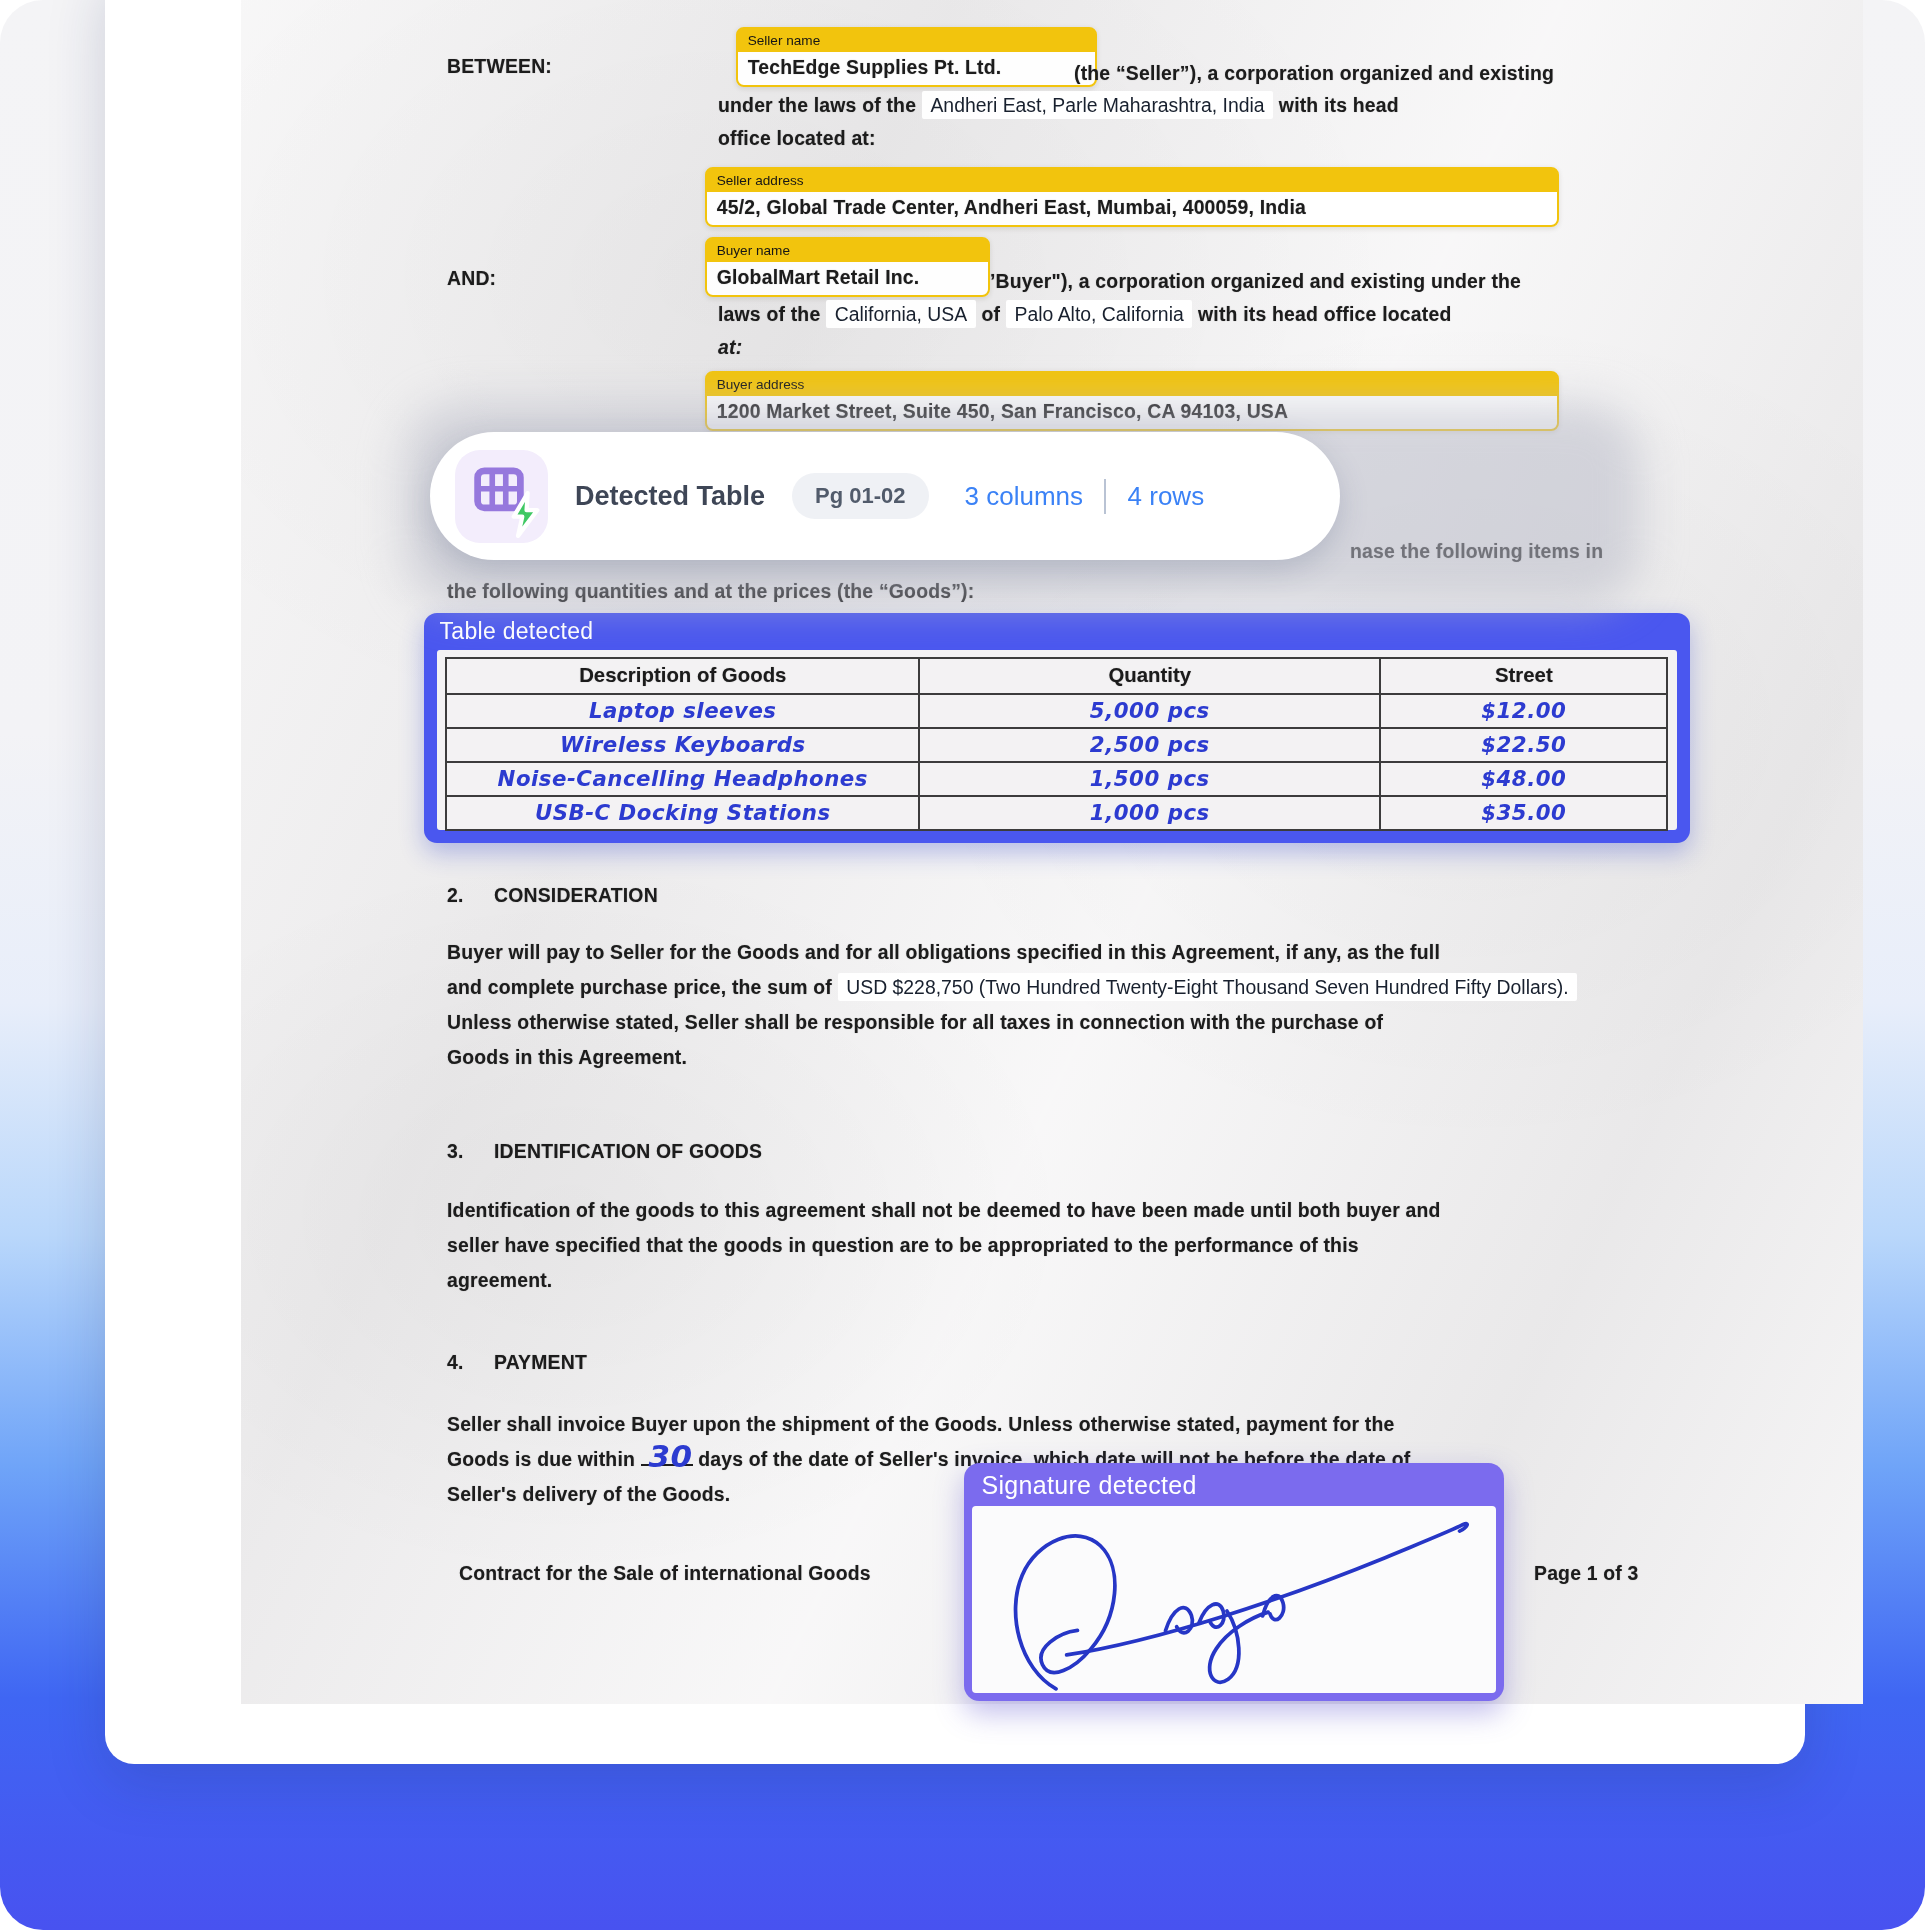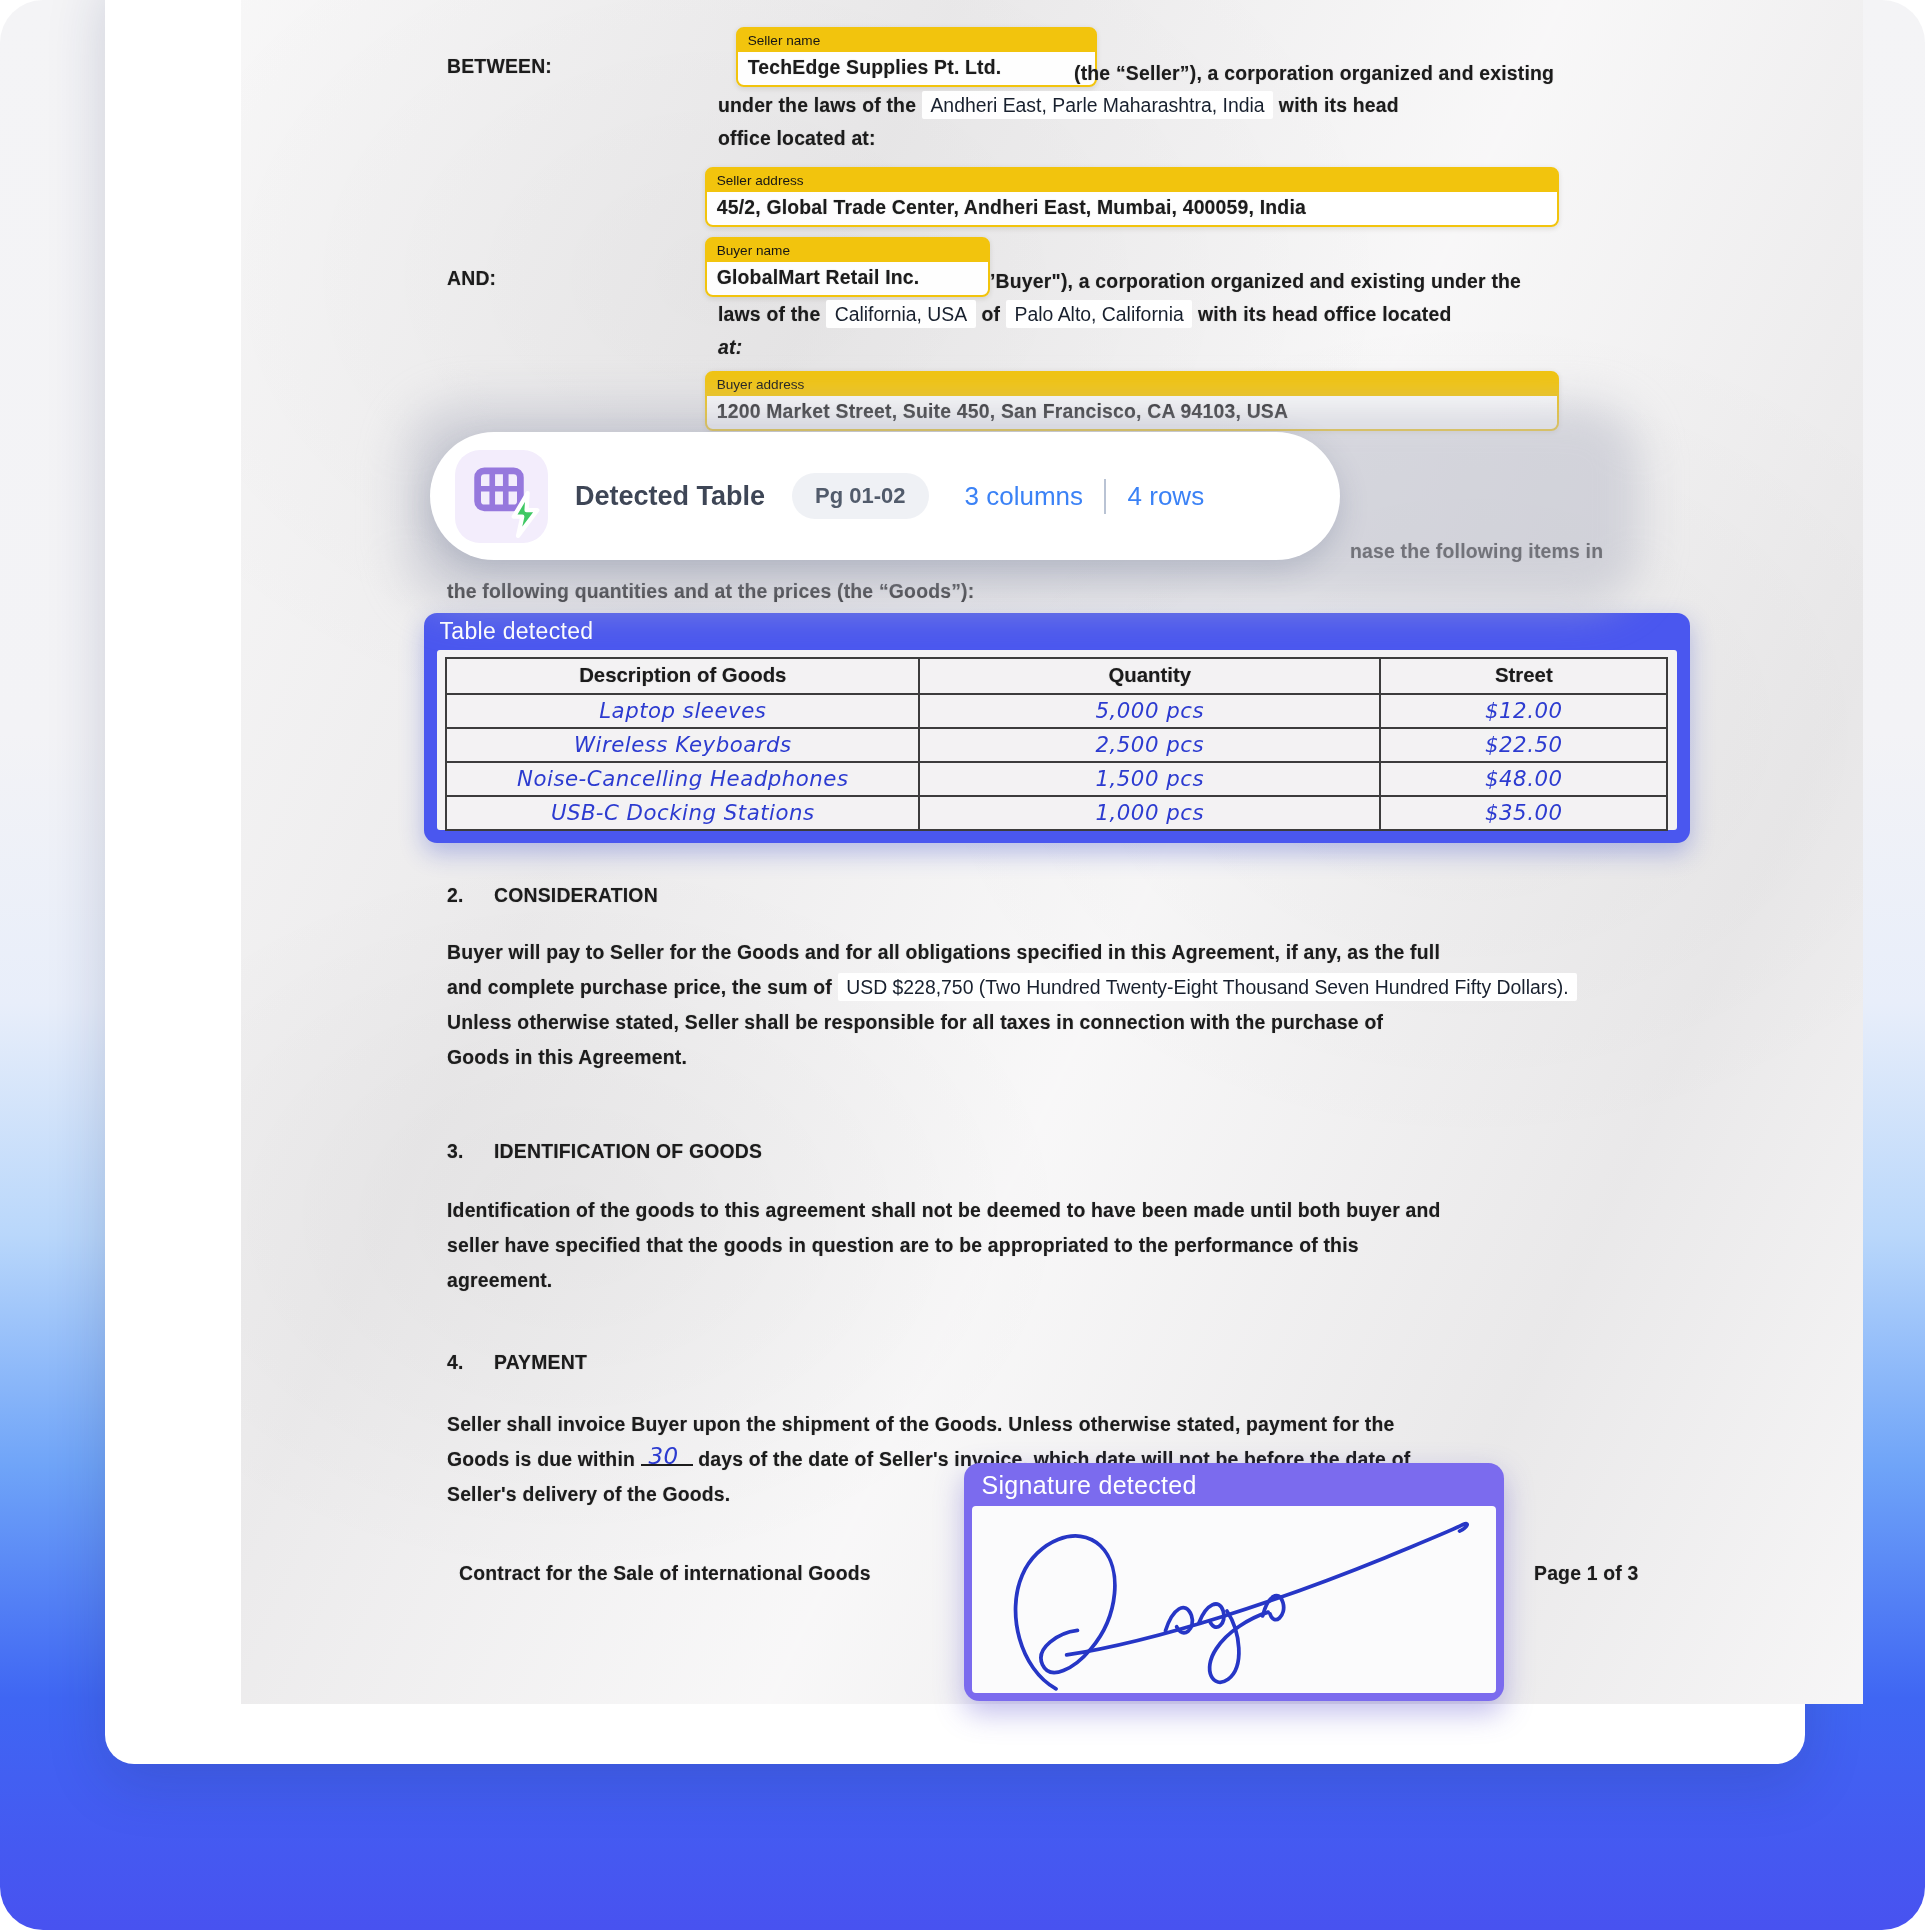--- a/index.html
+++ b/index.html
@@ -12,21 +12,21 @@
     background:
       radial-gradient(60% 40% at 30% 18%, rgba(0,0,0,0.035), transparent 70%),
       radial-gradient(50% 35% at 76% 44%, rgba(0,0,0,0.03), transparent 70%),
       radial-gradient(45% 30% at 20% 72%, rgba(0,0,0,0.04), transparent 70%),
       linear-gradient(115deg, rgba(255,255,255,.55) 0%, rgba(0,0,0,.025) 30%, rgba(255,255,255,.5) 55%, rgba(0,0,0,.03) 80%, rgba(255,255,255,.4) 100%),
       #f1f0f1;}
   .scan{position:absolute;font-weight:700;font-size:19.4px;line-height:25px;color:#1c1c1c;
     letter-spacing:0.2px;white-space:nowrap;text-shadow:0 0 1px rgba(25,25,25,.38);}
   .scan .clean, .clean{font-weight:400;color:#18202e;background:rgba(255,255,255,.96);
     padding:2.9px 8.7px;text-shadow:none;letter-spacing:0;border-radius:1.9px;}
-  .hand{font-family:"DejaVu Sans",sans-serif;font-style:italic;font-weight:400;color:#2c3bd0;
+  .hand{font-family:"DejaVu Sans",sans-serif;font-style:italic;font-weight:700;color:#2c3bd0;
     text-shadow:none;letter-spacing:0.5px;}
   
   .fieldtag{position:absolute;border:2.9px solid #f2c40d;border-radius:7.8px;background:rgba(255,255,255,.93);
     box-shadow:0 1.9px 5.8px rgba(60,50,0,.12);}
   .fieldtag .band{height:23px;background:#f2c40d;border-radius:3.9px 3.9px 0 0;
     font-size:13.6px;font-weight:400;color:#161616;line-height:23px;padding:0 0 0 9.7px;white-space:nowrap;}
   .fieldtag .val{height:33px;line-height:31px;padding:0 9.7px;font-weight:700;font-size:19.4px;color:#1c1c1c;
     white-space:nowrap;text-shadow:0 0 1px rgba(25,25,25,.38);letter-spacing:0.2px;}
   
   .halo{position:absolute;left:163px;top:439px;width:1237px;height:202px;border-radius:58px;
@@ -50,21 +50,21 @@
   table.goods th{height:34px;font-size:20.4px;font-weight:700;color:#1b1b1b;text-shadow:0 0 1px rgba(25,25,25,.38);}
   table.goods td{height:32px;font-size:21.3px;}
   .col1{width:473px}.col2{width:461px}.col3{width:287px}
   
   .hnum{display:inline-block;width:47px;}
   .pline{white-space:nowrap;}
   .para{position:absolute;font-weight:700;font-size:19.4px;line-height:35px;color:#1c1c1c;
     letter-spacing:0.2px;text-shadow:0 0 1px rgba(25,25,25,.38);}
   .blank30{display:inline-block;position:relative;width:52px;border-bottom:2.9px solid #1c1c1c;
     text-align:center;vertical-align:baseline;}
-  .blank30 span{position:absolute;left:7.8px;top:-25px;font-size:23px;}
+  .blank30 span{position:absolute;left:7.8px;top:-25px;font-size:31px;}
   
   .sigbox{position:absolute;left:723px;top:1498px;width:540px;height:238px;background:#7b6bee;
     border-radius:15.5px;z-index:6;box-shadow:0 11.6px 29px rgba(80,70,200,.35);cursor:pointer;box-sizing:border-box;}
   .sigbox .slabel{position:absolute;left:17.5px;top:7.8px;color:#ffffff;font-size:25px;font-weight:400;letter-spacing:0.3px;}
   .sigbox .sinner{position:absolute;left:7.8px;right:7.8px;top:43px;bottom:7.8px;background:#fbfbfc;border-radius:3.9px;}
   .sigbox svg{position:absolute;inset:0;width:100%;height:100%;transform:rotate(-1deg);}
 </style>
 </head>
 <body>
 

